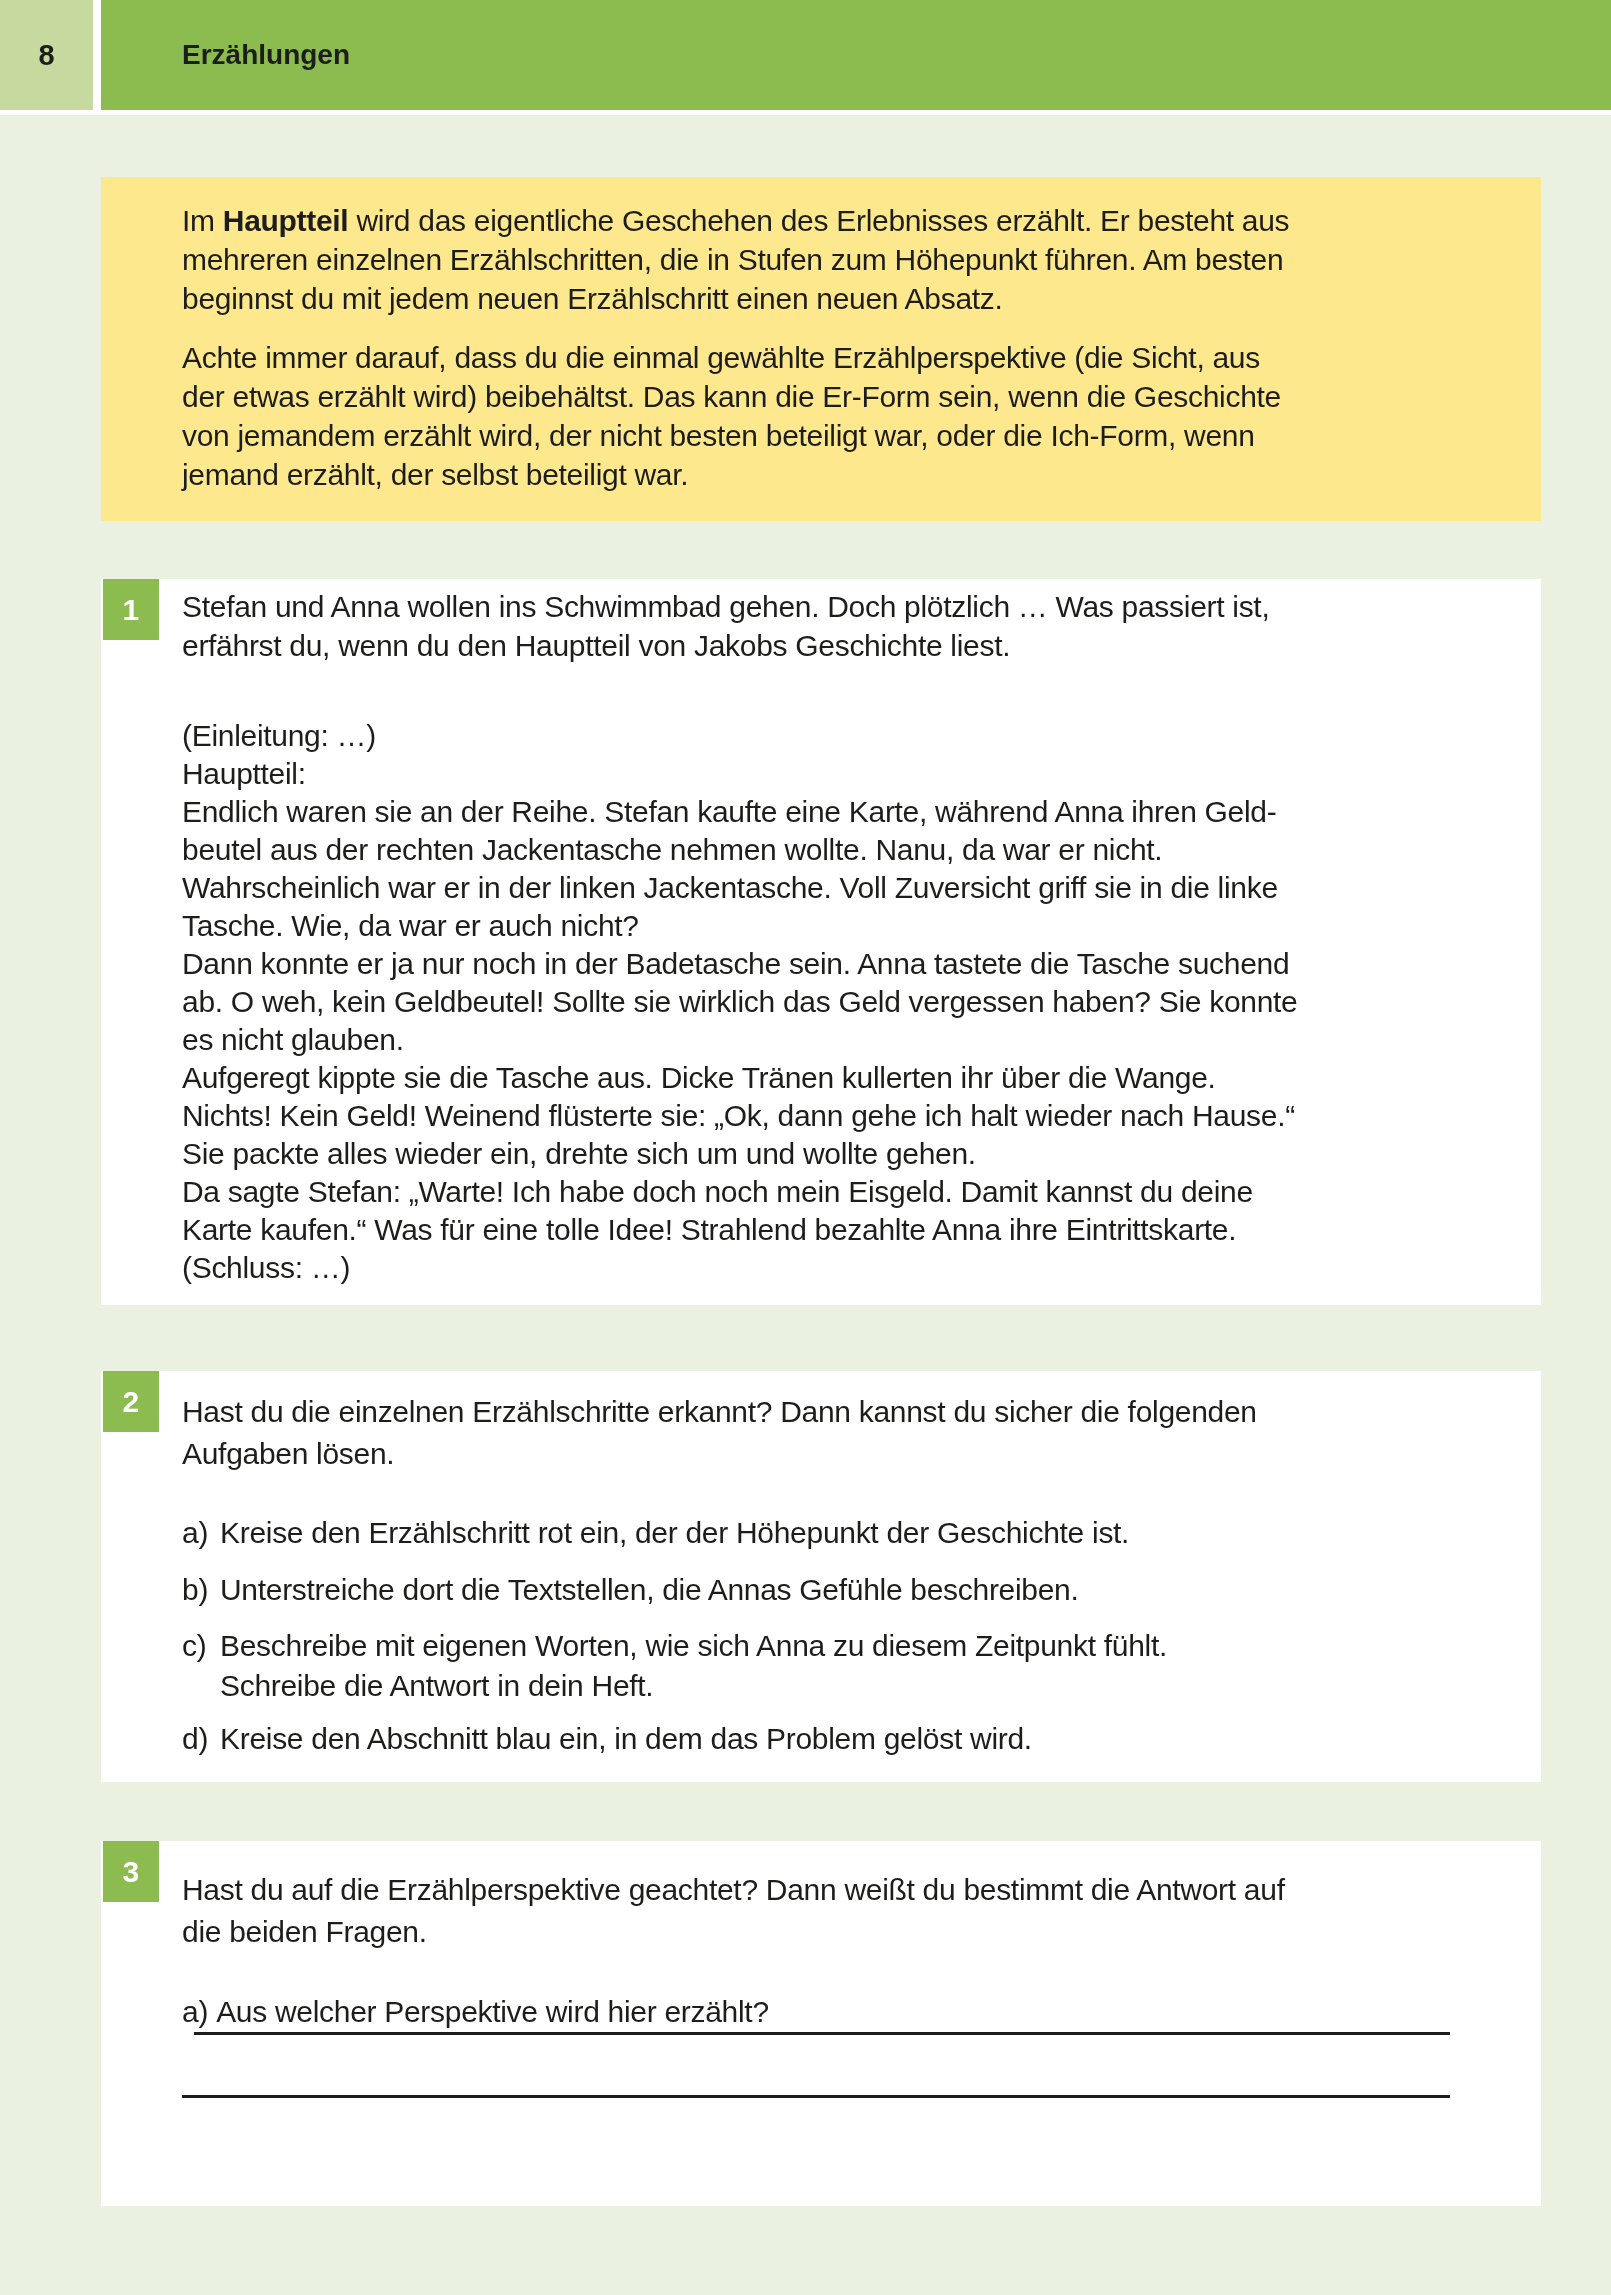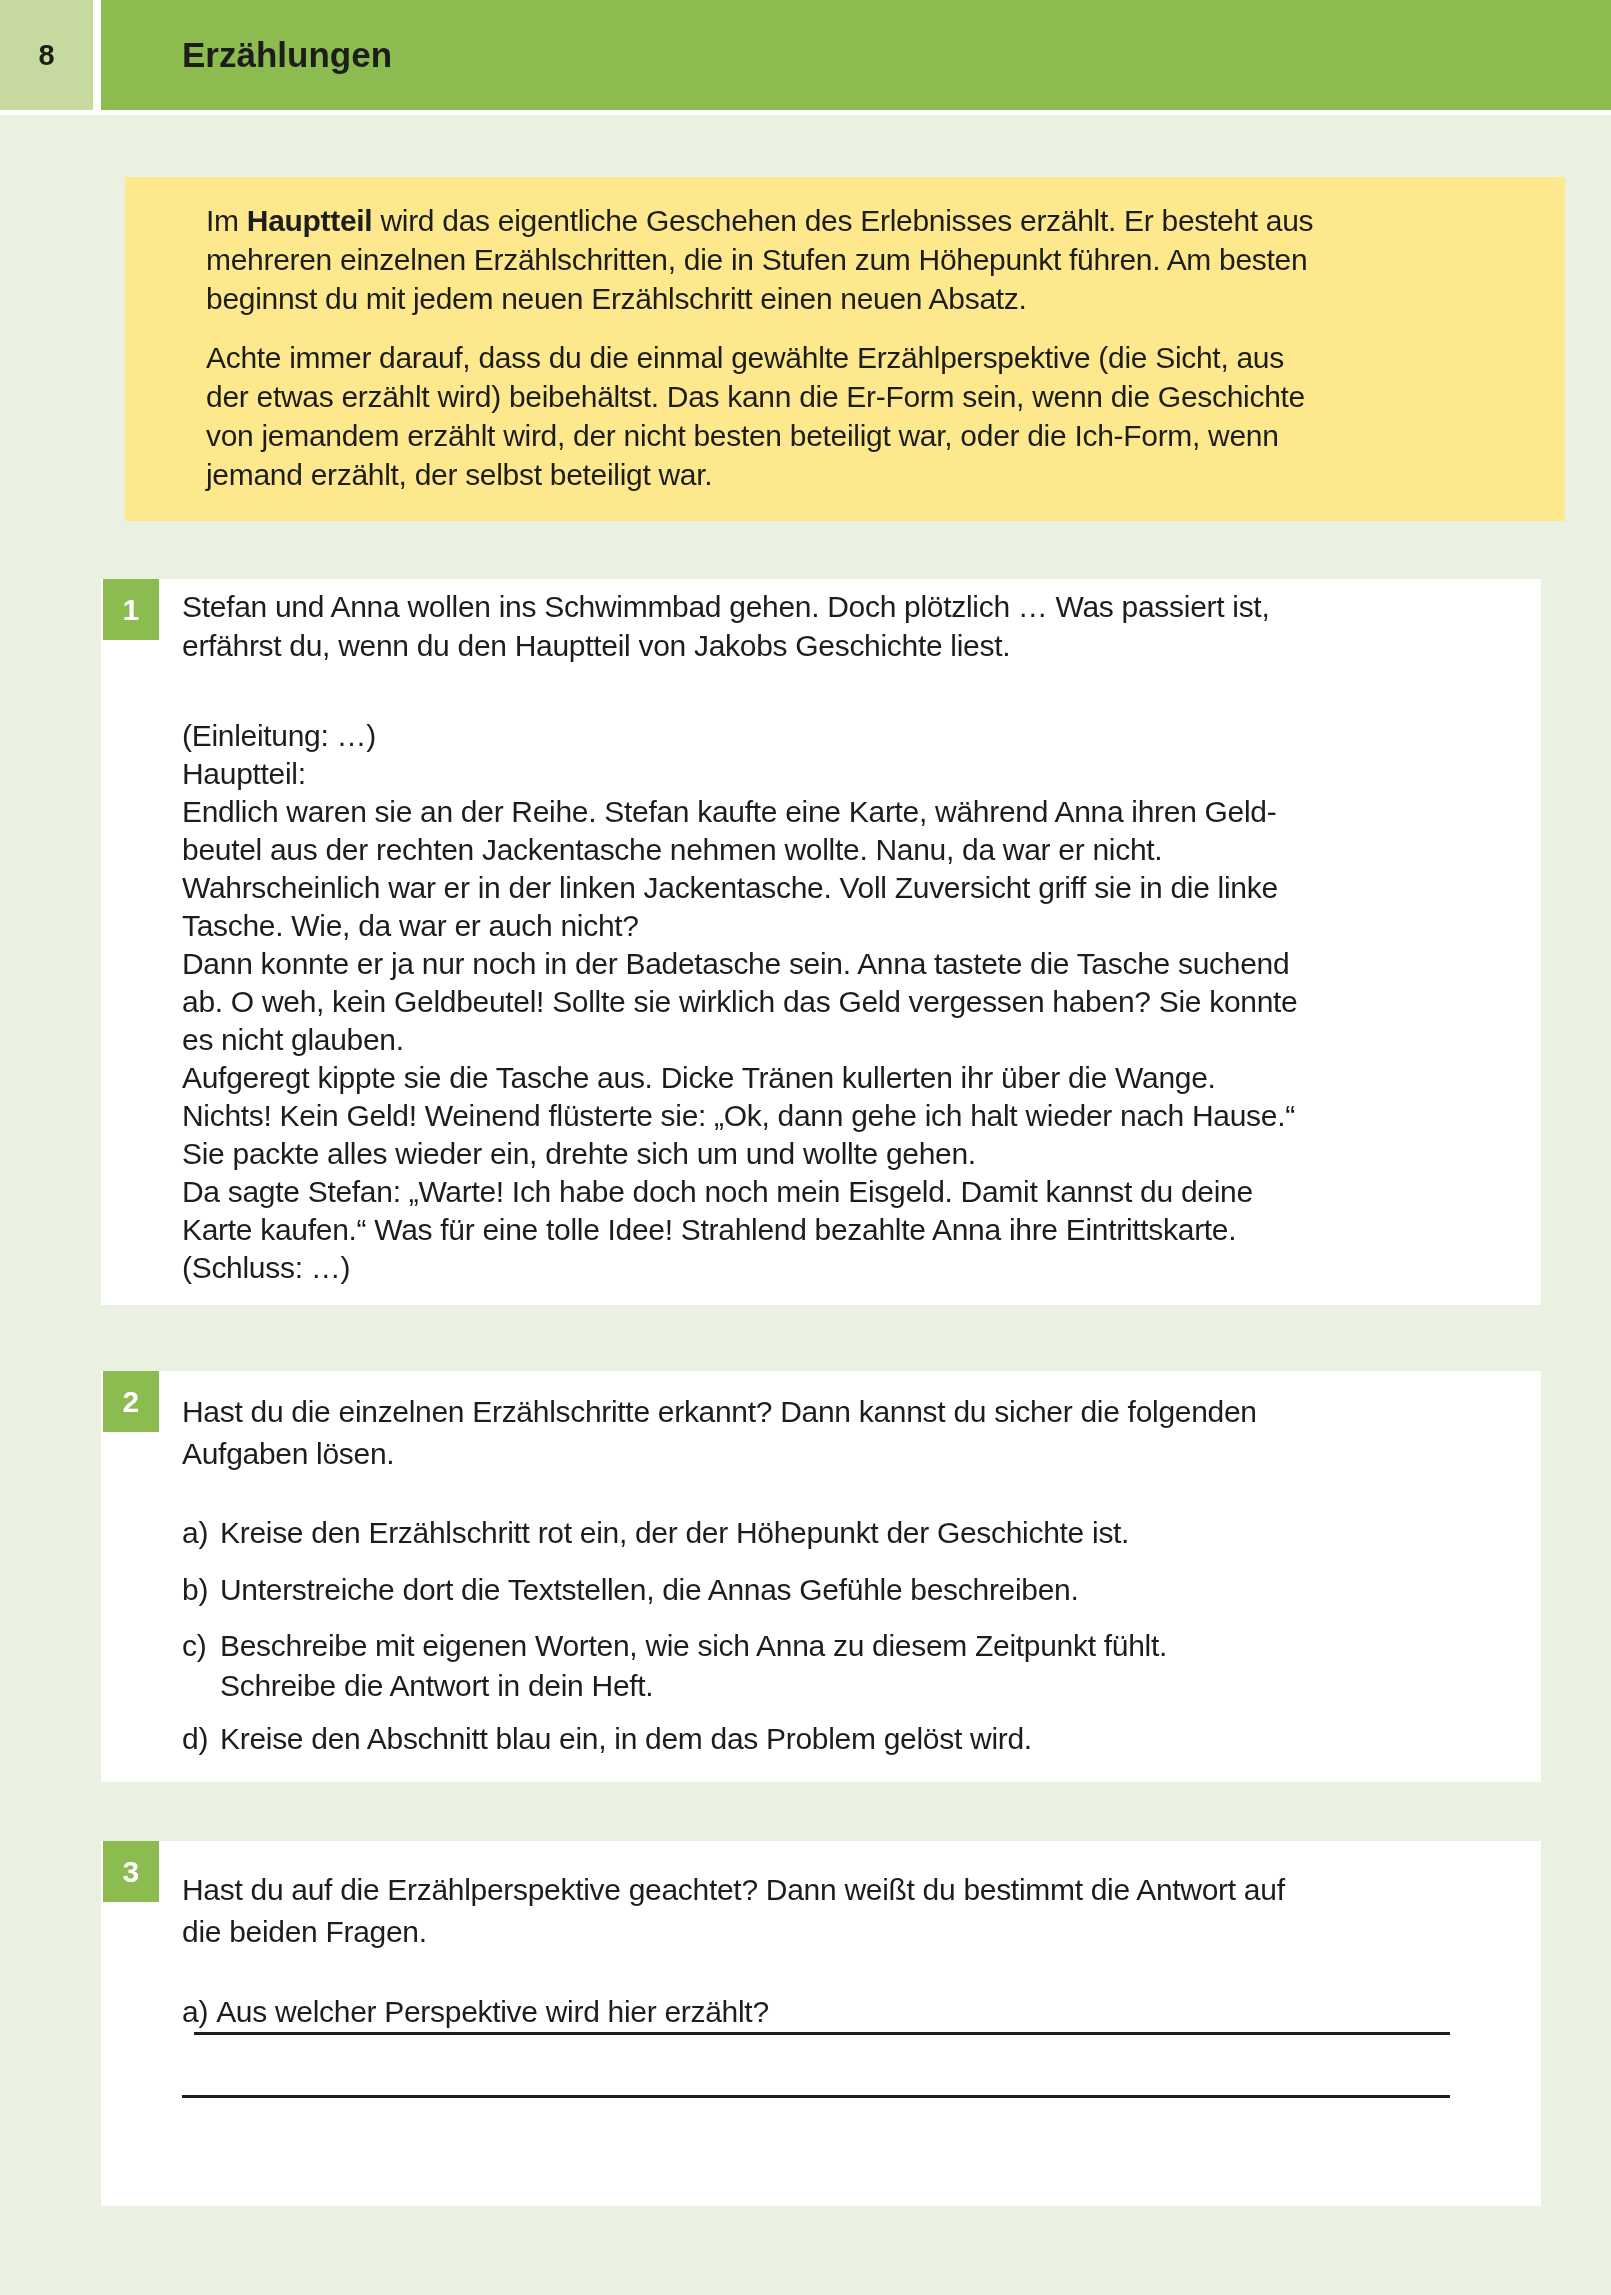--- a/index.html
+++ b/index.html
@@ -13,32 +13,32 @@
     position:absolute; left:0; top:0; width:93px; height:110px;
     background:#C6D99E; display:flex; align-items:center; justify-content:center;
     font-weight:bold; font-size:29px;
   }
   .header-vgap { position:absolute; left:93px; top:0; width:7.8px; height:110px; background:#FFFFFF; }
   .header-bar {
     position:absolute; left:101px; top:0; width:1511px; height:110px;
     background:#8CBB50; display:flex; align-items:center;
     padding-left:81px; box-sizing:border-box;
   }
-  .header-title { font-weight:bold; font-size:35px; letter-spacing:0; }
+  .header-title { font-weight:bold; font-size:28px; letter-spacing:0; }
   .header-hgap { position:absolute; left:0; top:110px; width:1612px; height:5.2px; background:#FFFFFF; }
 
   
   .txt { font-size:30px; letter-spacing:-0.3px; }
   .line { white-space:nowrap; }
   .italic { }
 
   
   .info-box {
     position:absolute; left:101px; top:177px; width:1440px; height:344px;
-    background:#FDE88E; box-sizing:border-box; padding:24px 39px 0 81px;margin-left:24px;
+    background:#FDE88E; box-sizing:border-box; padding:24px 39px 0 81px;
   }
   .info-box .line { line-height:39px; }
   .info-p2 { margin-top:19.5px; }
 
   
   .exercise {
     position:absolute; left:101px; width:1440px; background:#FFFFFF; box-sizing:border-box;
   }
   .ex1 { top:579px; height:726px; }
   .ex2 { top:1371px; height:411px; }

